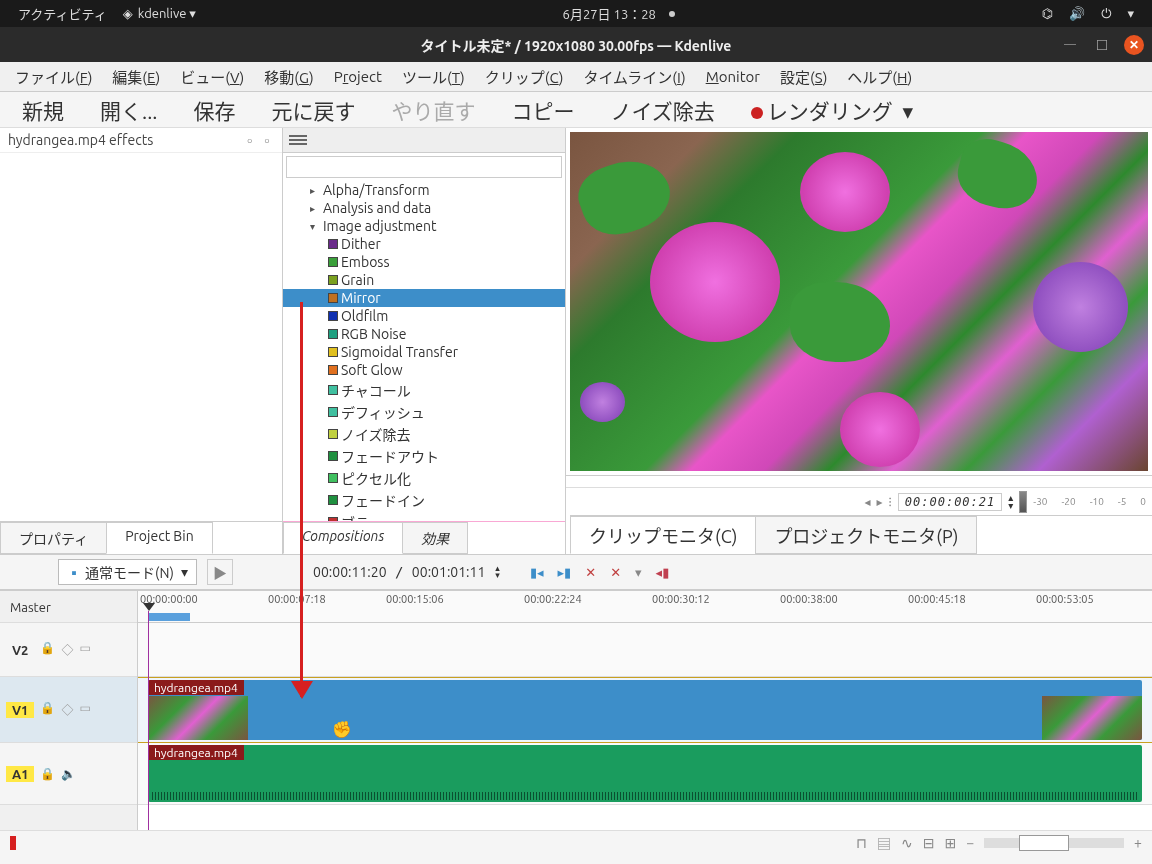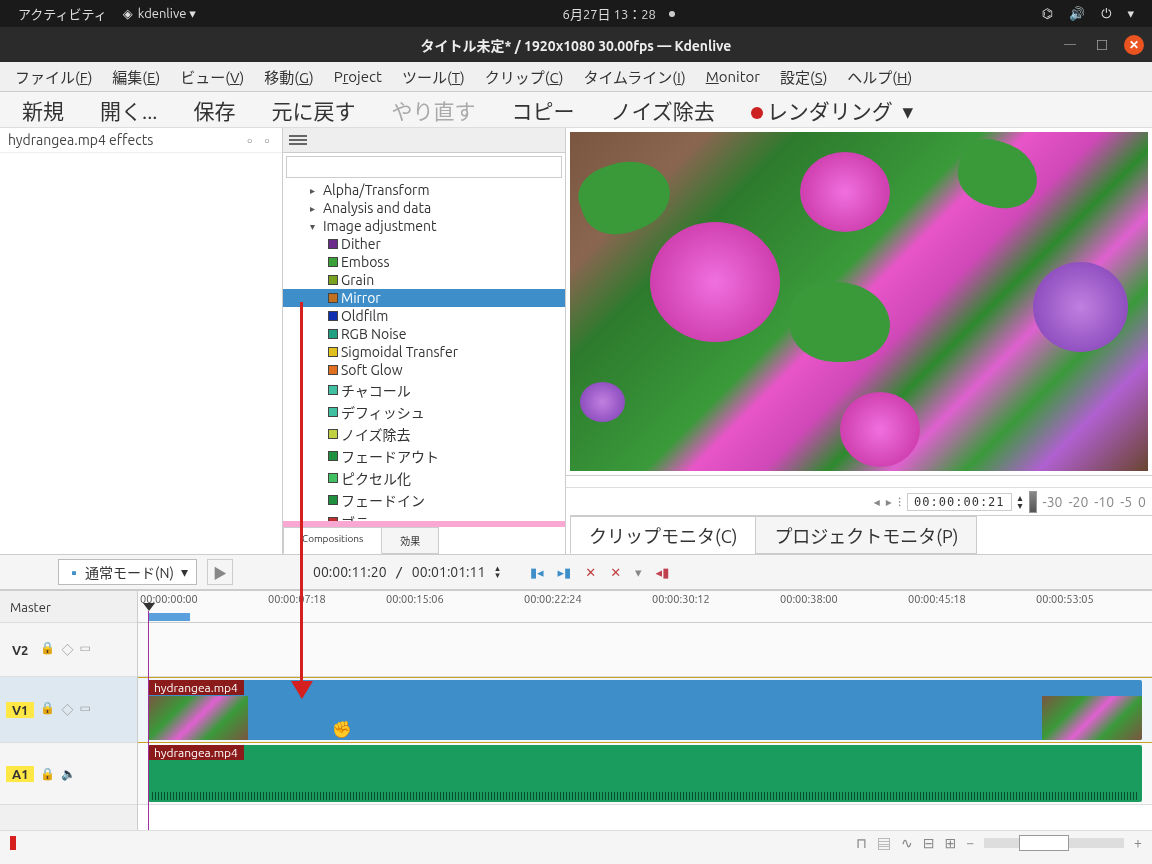--- a/index.html
+++ b/index.html
@@ -38,38 +38,38 @@
 .hamburger { width: 18px; display: flex; flex-direction: column; gap: 2px; }
 .hamburger span { height: 2px; background: #666; }
 .search-box { height: 22px; margin: 3px; border: 1px solid #ccc; background: #fff; }
 .tree { flex: 1; overflow: hidden; font-size: 14px; }
 .tree-row { padding: 1px 0 1px 6px; display: flex; align-items: center; gap: 3px; white-space: nowrap; }
 .tree-row.sel { background: #3d8ec9; color: #fff; }
 .tree-row .indent1 { width: 18px; display: inline-block; }
 .tree-row .indent2 { width: 36px; display: inline-block; }
 .tree-row .tri { font-size: 10px; width: 10px; color: #555; }
 .tree-row .sq { width: 10px; height: 10px; display: inline-block; border: 1px solid #444; }
-.mid-tabs { display: flex; border-top: 6px solid #f9a8d4; font-size: 10px; }
+.mid-tabs { display: flex; border-top: 1px solid #f9a8d4; font-size: 14px; font-style: italic; }
 
 .right-pane { flex: 1; background: #fff; display: flex; flex-direction: column; }
 .preview { flex: 1; background: #222; display: flex; align-items: center; justify-content: center; overflow: hidden; margin: 4px; }
 .hydrangea { width: 100%; height: 100%; background: linear-gradient(135deg, #7a5540 0%, #8a6550 15%, #2d7a2d 25%, #3a9a3a 45%, #e855c8 50%, #d048b8 58%, #2d8a2d 65%, #e060d0 72%, #3a9a3a 80%, #b060d0 88%, #6a4530 100%); position: relative; }
 .flower { position: absolute; border-radius: 50%; background: radial-gradient(circle, #f070e0 0%, #d040b0 70%); }
 .f1 { width: 130px; height: 120px; top: 90px; left: 80px; }
 .f2 { width: 90px; height: 80px; top: 20px; left: 230px; }
 .f3 { width: 80px; height: 75px; top: 260px; left: 270px; }
 .f4 { width: 95px; height: 90px; top: 130px; right: 20px; background: radial-gradient(circle, #c080e0 0%, #9050c0 70%); }
 .f5 { width: 45px; height: 40px; top: 250px; left: 10px; background: radial-gradient(circle, #c080e0 0%, #9050c0 70%); }
 .leaf { position: absolute; background: #3a9a3a; border-radius: 40% 60% 50% 50%; }
 .l1 { width: 90px; height: 70px; top: 30px; left: 10px; transform: rotate(-20deg); }
 .l2 { width: 100px; height: 80px; top: 150px; left: 220px; }
 .l3 { width: 80px; height: 65px; top: 10px; right: 110px; transform: rotate(15deg); }
 .preview-ruler { height: 12px; background: #fff; border-top: 1px solid #ccc; }
 .preview-controls { height: 28px; display: flex; align-items: center; padding: 0 6px; gap: 6px; font-size: 12px; border-top: 1px solid #ddd; justify-content: flex-end; }
-.timecode { font-family: monospace; letter-spacing: 1px; border: 1px solid #ccc; padding: 1px 6px; }
+.timecode { font-family: monospace; letter-spacing: 1px; border: 1px solid #ccc; padding: 1px 6px; font-style: italic; }
 .right-tabs { display: flex; border-top: 1px solid #ccc; font-size: 18px; margin-left: 4px; }
 
 .timeline-toolbar { height: 36px; background: #f5f5f5; border-top: 1px solid #ccc; border-bottom: 1px solid #ccc; display: flex; align-items: center; padding: 0 8px; gap: 10px; font-size: 14px; }
 .combo { border: 1px solid #bbb; padding: 2px 8px; background: #fff; display: inline-flex; align-items: center; gap: 4px; }
 .play-btn { width: 26px; height: 26px; border: 1px solid #ccc; display: flex; align-items: center; justify-content: center; color: #888; }
 .tl-time { font-family: monospace; font-size: 14px; }
 .tl-icons { display: flex; gap: 14px; margin-left: 20px; align-items: center; }
 .tl-ico { font-size: 13px; }
 
 .timeline { height: 240px; background: #fff; display: flex; border-top: 1px solid #ccc; }
@@ -164,20 +164,24 @@
 </div>
 
 <div class="main-area">
 
   <div class="left-pane">
     <div class="effects-header">
       <span>hydrangea.mp4 effects</span>
       <span style="color:#888">◦ ◦</span>
     </div>
     <div class="effects-body"></div>
+    <div class="left-tabs">
+      <div class="ltab">プロパティ</div>
+      <div class="ltab active">Project Bin</div>
+    </div>
   </div>
 
   <div class="mid-pane">
     <div class="mid-header">
       <div class="hamburger">
           <span></span>
           <span></span>
           <span></span>
         </div>
     </div>
@@ -295,21 +299,21 @@
       </div>
     </div>
     <div class="preview-ruler"></div>
     <div class="preview-controls">
       <span style="color:#888">◂</span>
       <span style="color:#888">▸</span>
       <span style="color:#888">⁝</span>
       <span class="timecode">00:00:00:21</span>
       <span style="font-size:10px;line-height:8px">▴<br>▾</span>
       <div class="vu-bar" style="height:22px"></div>
-      <div style="font-size:14px;color:#888;display:flex;gap:6px">
+      <div style="font-size:10px;color:#888;display:flex;gap:14px">
         <span>-30</span>
           <span>-20</span>
           <span>-10</span>
           <span>-5</span>
           <span>0</span>
       </div>
     </div>
     <div class="right-tabs">
       <div class="ltab active">クリップモニタ(C)</div>
       <div class="ltab">プロジェクトモニタ(P)</div>

